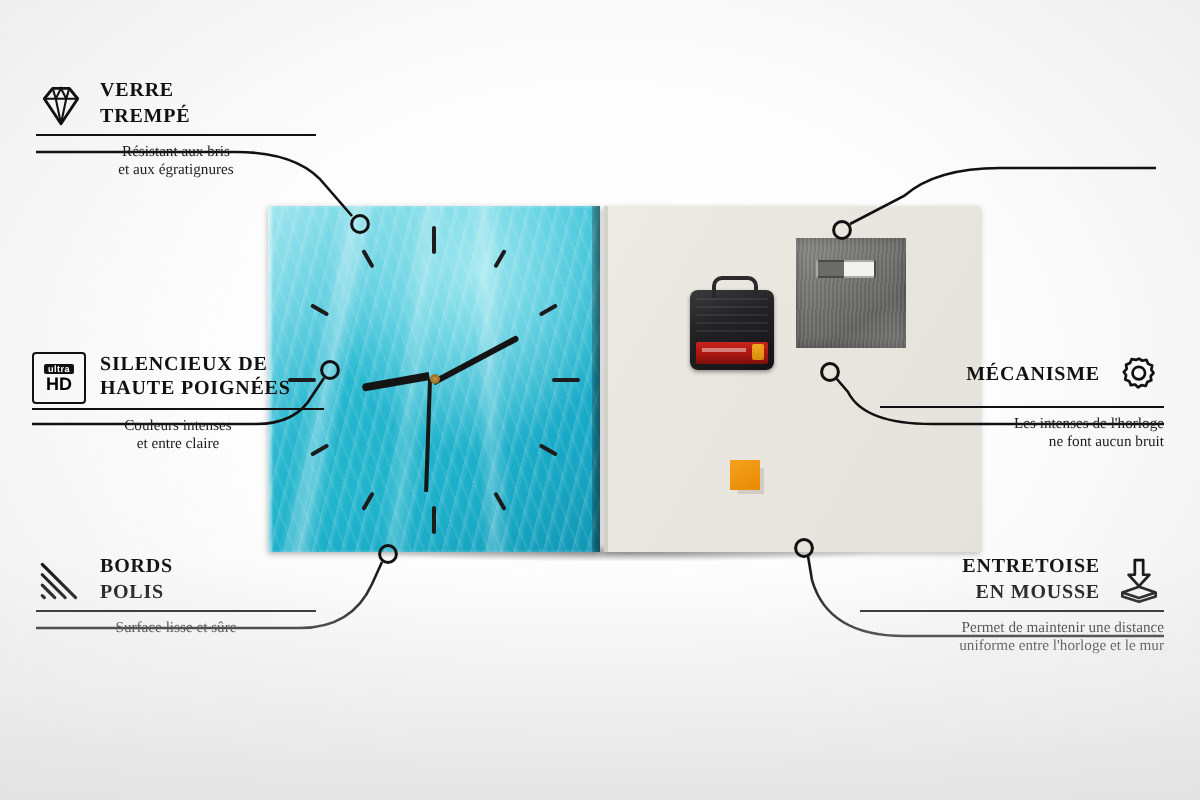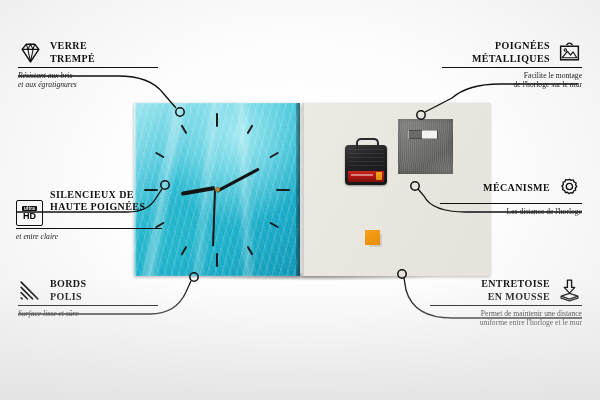--- a/index.html
+++ b/index.html
@@ -98,30 +98,30 @@
   .foam{position:absolute;left:63px;top:127px;width:15px;height:15px;
     background:linear-gradient(150deg,#f5a11c,#e88a05);
     box-shadow:3px 3px 0 -1px rgba(0,0,0,.10);}
 
   
   .callout{position:absolute;}
   .co-title{font-weight:bold;font-size:10px;letter-spacing:.4px;color:#111;line-height:12.5px;white-space:nowrap;}
   .co-sub{font-size:7.6px;color:#1b1b1b;line-height:9.5px;white-space:nowrap;font-family:"Liberation Serif", serif;}
   .co-rule{height:1px;background:#111;margin:2px 0 2.5px 0;}
   .co-left .co-title{text-align:left;}
-  .co-left .co-sub{text-align:left;font-style:italic;}
+  .co-left .co-sub{text-align:center;}
   .co-right{text-align:right;}
   .co-head{display:flex;align-items:center;gap:7px;}
   .co-right .co-head{justify-content:flex-end;}
   .ico{width:25px;height:25px;flex:0 0 25px;display:block;}
 
   svg.lines{position:absolute;left:0;top:0;width:600px;height:400px;pointer-events:none;}
 
   .hd-badge{width:25px;height:24px;border:1.4px solid #111;border-radius:2px;
-    display:flex;flex-direction:column;align-items:center;justify-content:center;flex:0 0 25px;margin-top:24px;}
+    display:flex;flex-direction:column;align-items:center;justify-content:center;flex:0 0 25px;}
   .hd-badge b{font-size:4.6px;letter-spacing:.2px;line-height:5px;font-family:"Liberation Sans",sans-serif;
     background:#111;color:#fff;padding:0 2px;border-radius:1px;}
   .hd-badge span{font-size:9px;font-weight:bold;line-height:10px;font-family:"Liberation Sans",sans-serif;}
 </style>
 </head>
 <body>
 
 <div id="stage">
 
   <div class="prodshadow"></div>
@@ -234,20 +234,21 @@
       <div class="hd-badge">
         <b>ultra</b>
         <span>HD</span>
       </div>
       <div>
         <div class="co-title">SILENCIEUX DE</div>
         <div class="co-title">HAUTE POIGNÉES</div>
       </div>
     </div>
     <div class="co-rule"></div>
+    <div class="co-sub">Couleurs intenses</div>
     <div class="co-sub">et entre claire</div>
   </div>
 
   <div class="callout co-left" style="left:18px;top:278px;width:140px;">
     <div class="co-head">
       <svg class="ico" viewBox="0 0 24 24">
         <g stroke="#111" stroke-width="1.5" stroke-linecap="round">
           <line x1="3" y1="4" x2="19" y2="20"></line>
           <line x1="3" y1="9" x2="14" y2="20"></line>
           <line x1="3" y1="14" x2="9" y2="20"></line>
@@ -257,50 +258,34 @@
       <div>
         <div class="co-title">BORDS</div>
         <div class="co-title">POLIS</div>
       </div>
     </div>
     <div class="co-rule"></div>
     <div class="co-sub">Surface lisse et sûre</div>
     <div class="co-sub"></div>
   </div>
 
-  <div class="callout co-right" style="left:442px;top:40px;width:140px;">
-    <div class="co-head">
-      <div style="flex:1 1 auto;">
-        <div class="co-title">POIGNÉES</div>
-        <div class="co-title">MÉTALLIQUES</div>
-      </div>
-      <svg class="ico" viewBox="0 0 24 24">
-        <path d="M9 5 Q12 1 15 5" fill="none" stroke="#111" stroke-width="1.3"></path>
-        <rect x="3.5" y="6" width="17" height="13" fill="none" stroke="#111" stroke-width="1.4"></rect>
-        <path d="M5 17 L10 11 L13 14.5 L15.5 11.5 L19 17 Z" fill="none" stroke="#111" stroke-width="1.1" stroke-linejoin="round"></path>
-        <circle cx="8" cy="9.5" r="1.2" fill="none" stroke="#111" stroke-width="1"></circle>
-      </svg>
-    </div>
-    <div class="co-rule"></div>
-    <div class="co-sub">Facilite le montage</div>
-    <div class="co-sub">de l'horloge sur le mur</div>
-  </div>
 
   <div class="callout co-right" style="left:440px;top:176px;width:142px;">
     <div class="co-head">
       <div style="flex:1 1 auto;">
         <div class="co-title">MÉCANISME</div>
       </div>
       <svg class="ico" viewBox="0 0 24 24">
         <path d="M12 3.2 L13.6 4.2 L15.6 3.8 L16.4 5.7 L18.3 6.5 L17.9 8.5 L19 10.1 L17.6 11.6 L17.9 13.6 L16 14.4 L15.2 16.3 L13.2 15.9 L11.6 17 L10.1 15.6 L8.1 15.9 L7.3 14 L5.4 13.2 L5.8 11.2 L4.7 9.6 L6.1 8.1 L5.8 6.1 L7.7 5.3 L8.5 3.4 L10.5 3.8 Z" fill="none" stroke="#111" stroke-width="1.3" stroke-linejoin="round"></path>
         <circle cx="11.9" cy="10.1" r="3" fill="none" stroke="#111" stroke-width="1.3"></circle>
       </svg>
     </div>
     <div class="co-rule"></div>
-    <div class="co-sub">Les distance de l'horloge</div>
+    <div class="co-sub">Les intenses de l'horloge</div>
+    <div class="co-sub">ne font aucun bruit</div>
   </div>
 
   <div class="callout co-right" style="left:430px;top:278px;width:152px;">
     <div class="co-head">
       <div style="flex:1 1 auto;">
         <div class="co-title">ENTRETOISE</div>
         <div class="co-title">EN MOUSSE</div>
       </div>
       <svg class="ico" viewBox="0 0 24 24">
         <path d="M10 2 H14 V9 H17 L12 14.5 L7 9 H10 Z" fill="none" stroke="#111" stroke-width="1.3" stroke-linejoin="round"></path>

